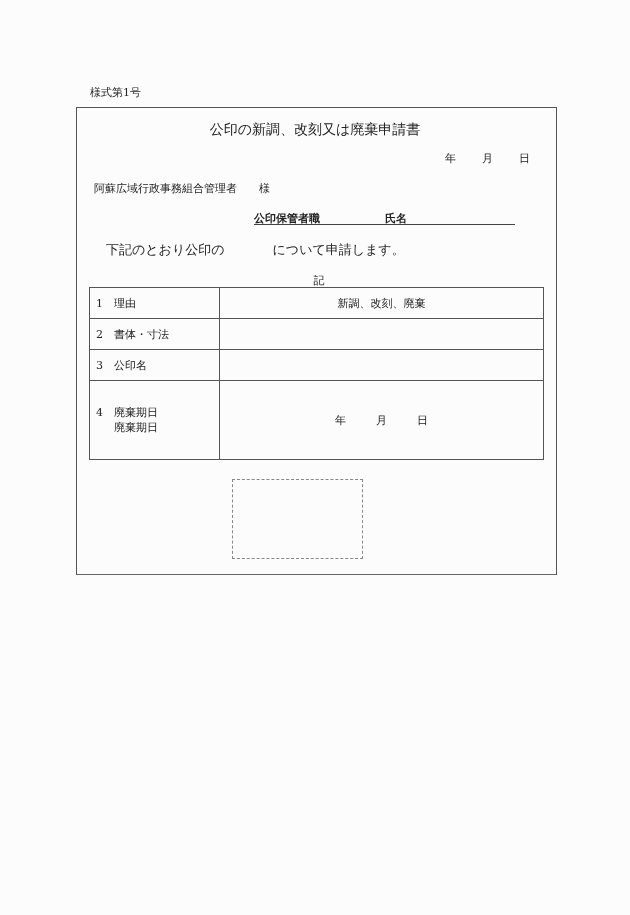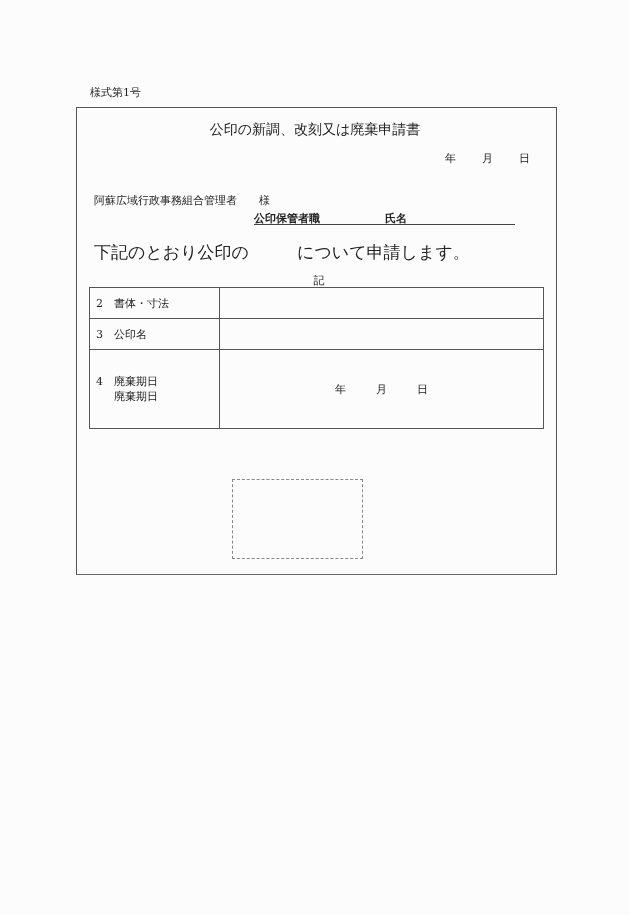--- a/index.html
+++ b/index.html
@@ -21,30 +21,30 @@
     .outer-box {
       position: absolute;
       left: 76px; top: 107px;
       width: 479px; height: 466px;
       border: 1px solid #555;
       border-bottom: 1px solid #666;
     }
     .title { left: 0; width: 100%; top: 121px; text-align: center; font-size: 14px; position:absolute; }
     .date-line { top: 151px; left: 445px; font-size: 11px; }
     .date-line span { display: inline-block; }
-    .addressee { top: 181px; left: 94px; font-size: 11px; margin-top: 12px; }
+    .addressee { top: 181px; left: 94px; font-size: 11px; }
     .addressee .sama { margin-left: 22px; }
     .applicant {
       top: 211px; left: 254px; width: 261px; height: 13px;
       border-bottom: 1px solid #444;
       font-size: 11px;
       font-weight: bold;
     }
     .applicant .name-label { position: absolute; left: 131px; top: 0; }
-    .request { top: 241px; left: 94px; font-size: 17px; }
+    .request { top: 241px; left: 106px; font-size: 13px; }
     .request .gap { display: inline-block; width: 48px; }
     .ki { top: 273px; left: 0; width: 630px; text-align: center; font-size: 11px; position:absolute; }
     .ki span { margin-left: 8px; }
     table.details {
       position: absolute;
       left: 89px; top: 287px;
       width: 455px;
       border-collapse: collapse;
       font-size: 11px;
     }
@@ -93,20 +93,26 @@
 </div>
 
 <div class="abs request">
   <span>下記のとおり公印の</span><span class="gap"></span><span>について申請します。</span>
 </div>
 
 <div class="ki"><span>記</span></div>
 
 <table class="details">
   <tbody>
+      <tr class="r1">
+    <td class="label">
+      <span class="num">1</span><span>理由</span>
+    </td>
+    <td class="center">新調、改刻、廃棄</td>
+  </tr>
   <tr class="r2">
     <td class="label">
       <span class="num">2</span><span>書体・寸法</span>
     </td>
     <td></td>
   </tr>
   <tr class="r3">
     <td class="label">
       <span class="num">3</span><span>公印名</span>
     </td>

